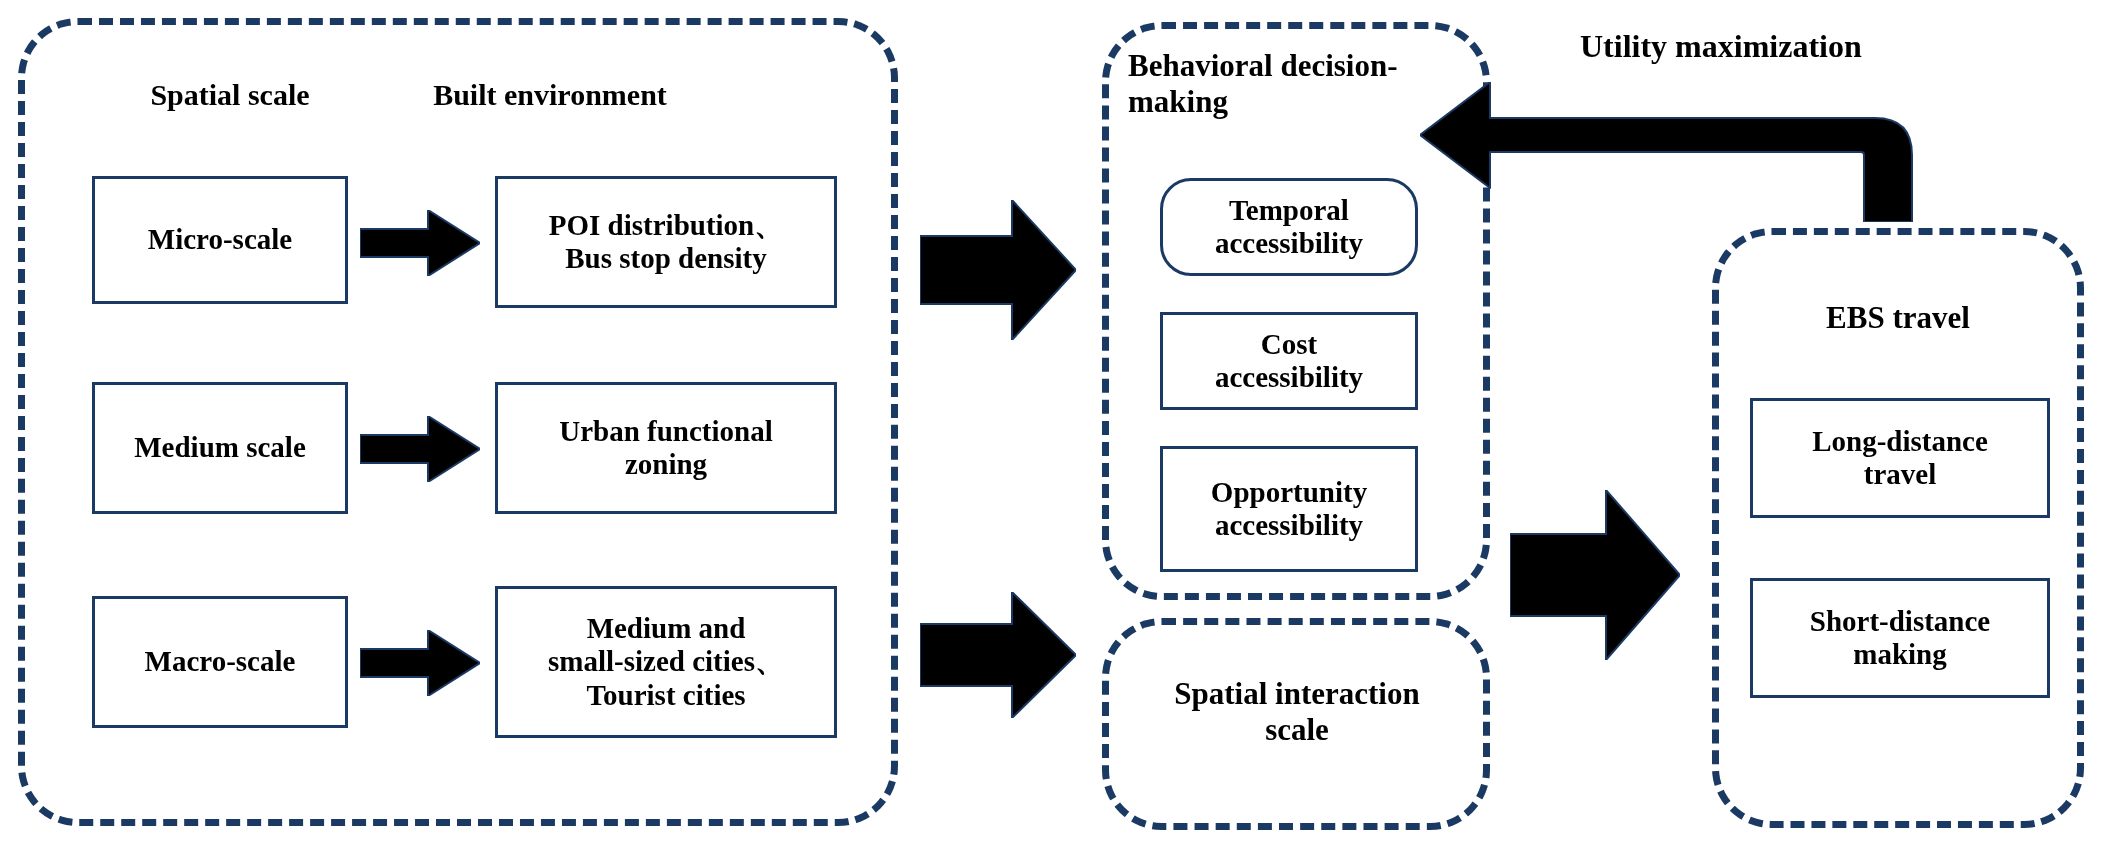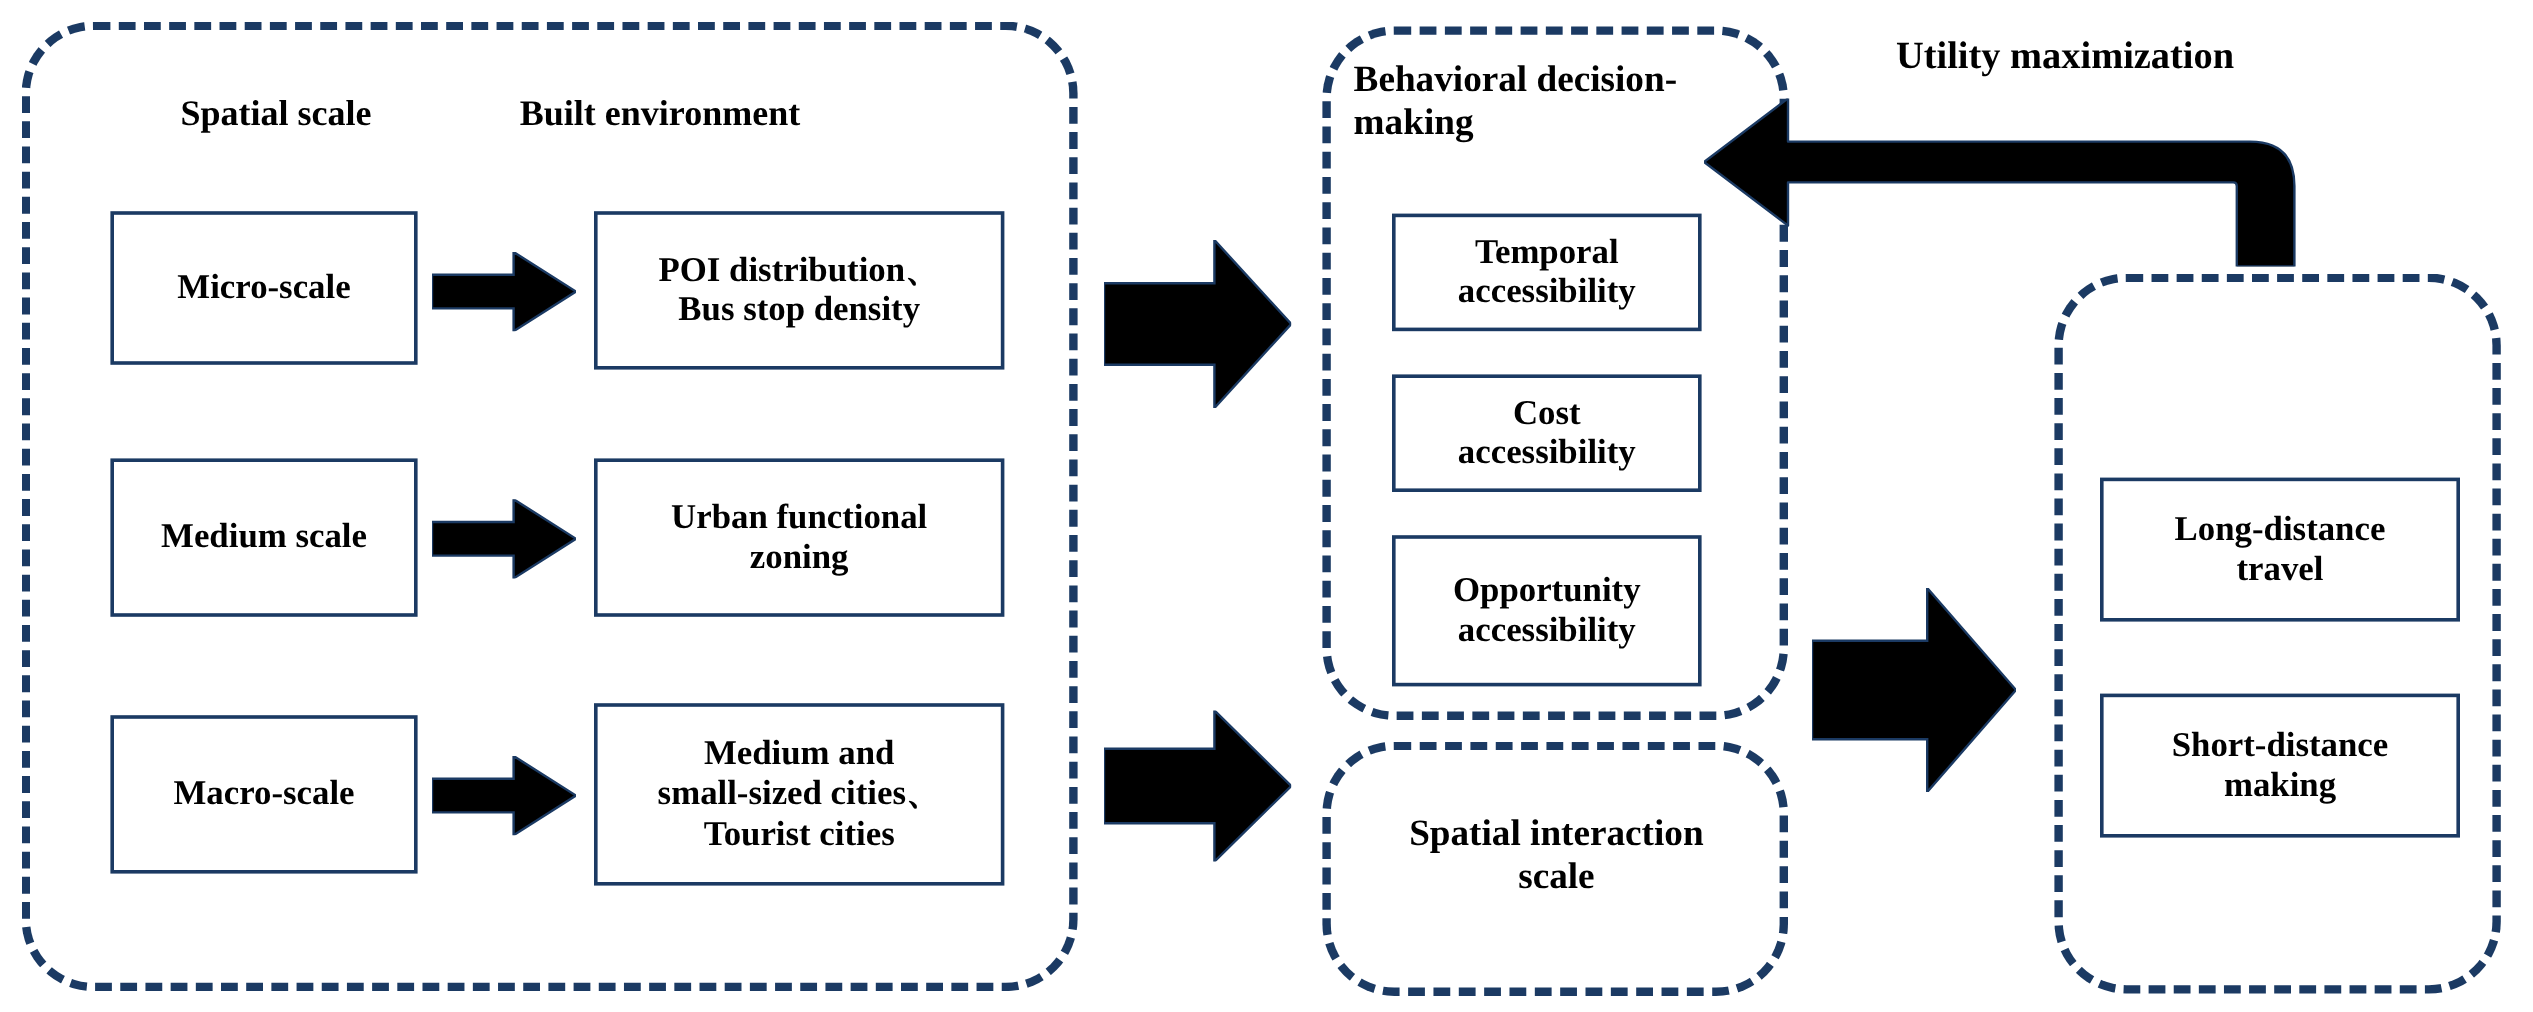--- a/index.html
+++ b/index.html
@@ -105,21 +105,21 @@
     <svg width="156" height="126" viewBox="0 0 156 126">
       <polygon points="0,32 92,32 92,0 156,63 92,126 92,94 0,94" fill="#000000" stroke="#1b3a63" stroke-width="2"></polygon>
     </svg>
   </div>
 
   <div class="group-dashed" style="left:1102px; top:22px; width:388px; height:578px;"></div>
 
   <div class="label" style="left:1128px; top:48px; width:330px; font-size:31px;">Behavioral decision-
 making</div>
 
-  <div class="box" style="left:1160px; top:178px; width:258px; height:98px; font-size:29px; white-space:pre-line;">Temporal
+  <div class="box" style="left:1160px; top:178px; width:258px; height:98px; font-size:29px; white-space:pre-line;border-radius:31px;">Temporal
 accessibility</div>
 
   <div class="box" style="left:1160px; top:312px; width:258px; height:98px; font-size:29px; white-space:pre-line;">Cost
 accessibility</div>
 
   <div class="box" style="left:1160px; top:446px; width:258px; height:126px; font-size:29px; white-space:pre-line;">Opportunity
 accessibility</div>
 
   <div class="group-dashed" style="left:1102px; top:618px; width:388px; height:212px;"></div>
 
@@ -127,20 +127,21 @@
 scale</div>
 
   <div class="arrow" style="left:1510px; top:490px;">
     <svg width="170" height="170" viewBox="0 0 170 170">
       <polygon points="0,44 96,44 96,0 170,85 96,170 96,126 0,126" fill="#000000" stroke="#1b3a63" stroke-width="2"></polygon>
     </svg>
   </div>
 
   <div class="group-dashed" style="left:1712px; top:228px; width:372px; height:600px;"></div>
 
+  <div class="label" style="left:1722px; top:300px; width:352px; text-align:center; font-size:31px;">EBS travel</div>
 
   <div class="box" style="left:1750px; top:398px; width:300px; height:120px; font-size:29px; white-space:pre-line;">Long-distance
 travel</div>
 
   <div class="box" style="left:1750px; top:578px; width:300px; height:120px; font-size:29px; white-space:pre-line;">Short-distance
 making</div>
 
   <div class="label" style="left:1580px; top:28px; width:460px; text-align:left; font-size:32px;">Utility maximization</div>
 
   <div class="arrow" style="left:1420px; top:82px;">

